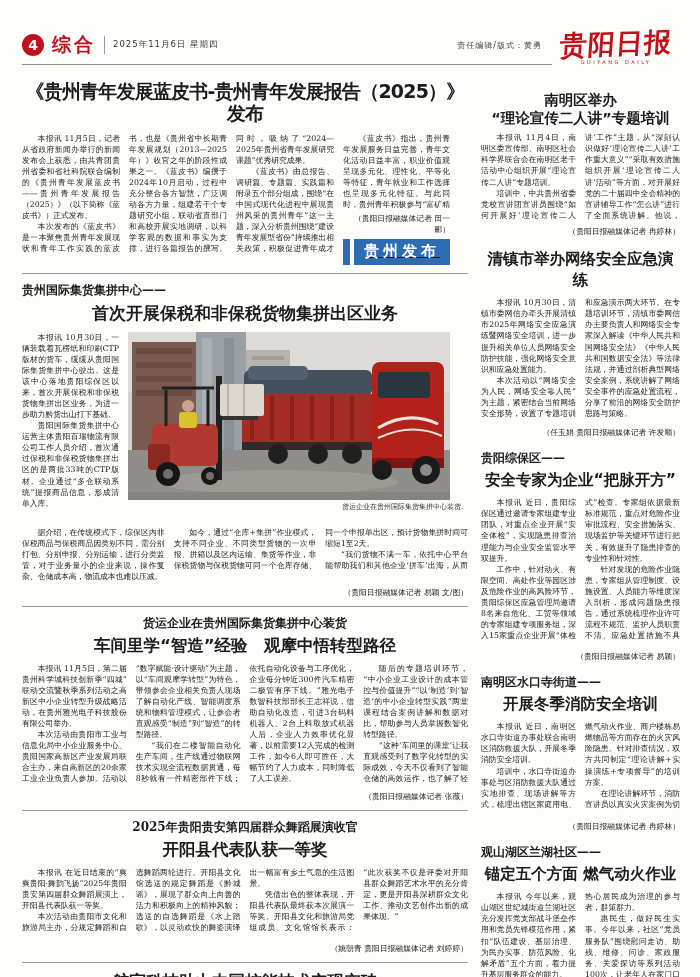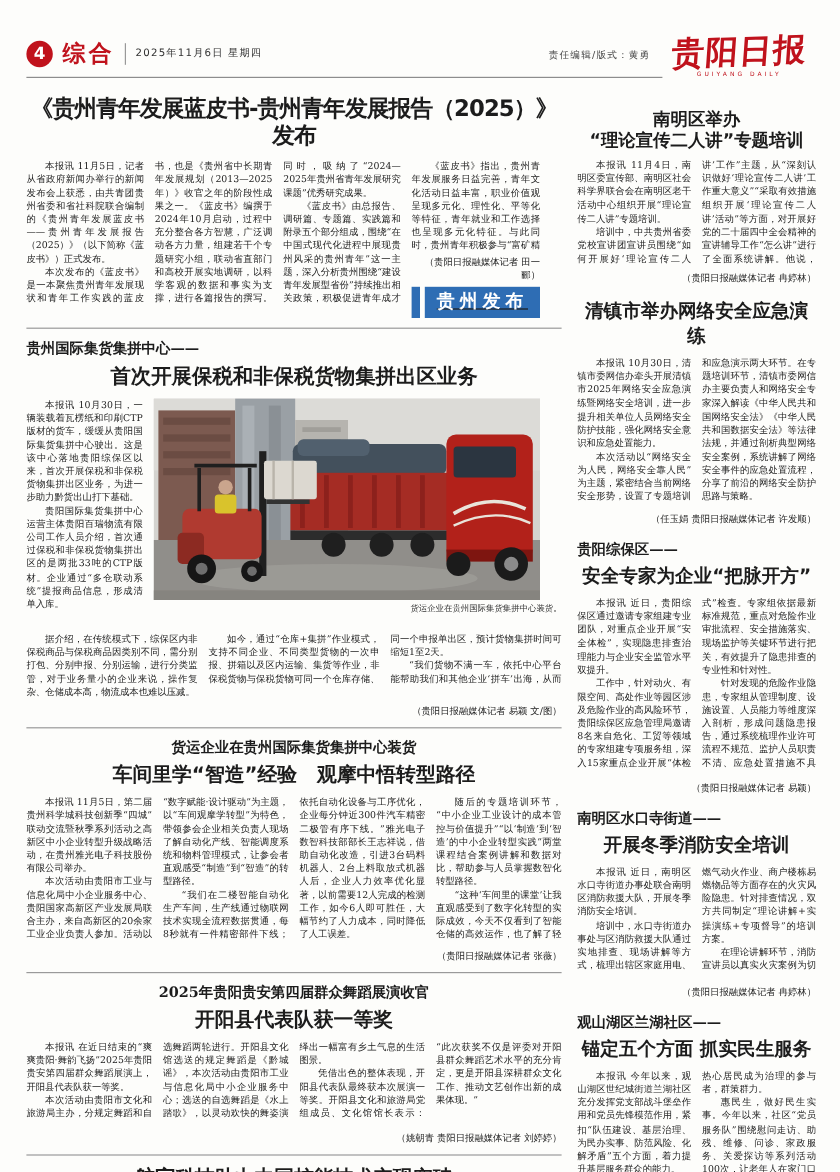--- a/index.html
+++ b/index.html
@@ -200,21 +200,21 @@
         <div class="byline">（贵阳日报融媒体记者 张薇）</div>
       </div>
 
       <hr class="sep">
 
       <div>
         <div class="kicker center">2025年贵阳贵安第四届群众舞蹈展演收官</div>
         <div class="h-sub">开阳县代表队获一等奖</div>
         <div class="cols4 a4-cols">
             <p>本报讯 在近日结束的“爽爽贵阳·舞韵飞扬”2025年贵阳贵安第四届群众舞蹈展演上，开阳县代表队获一等奖。</p>
-            <p>本次活动由贵阳市文化和旅游局主办，分规定舞蹈和自选舞蹈两轮进行。开阳县文化馆选送的规定舞蹈是《黔城谣》，本次活动由贵阳市工业与信息化局中小企业服务中心；选送的自选舞蹈是《水上踏歌》，以灵动欢快的舞姿演绎出一幅富有乡土气息的生活图景。</p>
+            <p>本次活动由贵阳市文化和旅游局主办，分规定舞蹈和自选舞蹈两轮进行。开阳县文化馆选送的规定舞蹈是《黔城谣》，展现了群众向上向善的活力和积极向上的精神风貌；选送的自选舞蹈是《水上踏歌》，以灵动欢快的舞姿演绎出一幅富有乡土气息的生活图景。</p>
             <p>凭借出色的整体表现，开阳县代表队最终获本次展演一等奖。开阳县文化和旅游局党组成员、文化馆馆长表示：“此次获奖不仅是评委对开阳县群众舞蹈艺术水平的充分肯定，更是开阳县深耕群众文化工作、推动文艺创作出新的成果体现。”</p>
           </div>
         <div class="byline">（姚朝青 贵阳日报融媒体记者 刘婷婷）</div>
       </div>
 
       <hr class="sep">
 
       <div>
         <div class="h-sub">航宇科技助力中国核能技术实现突破</div>
 
@@ -262,21 +262,21 @@
         <div class="rcols b4-cols">
             <p>本报讯 近日，南明区水口寺街道办事处联合南明区消防救援大队，开展冬季消防安全培训。</p>
             <p>培训中，水口寺街道办事处与区消防救援大队通过实地排查、现场讲解等方式，梳理出辖区家庭用电、燃气动火作业、商户楼栋易燃物品等方面存在的火灾风险隐患。针对排查情况，双方共同制定“理论讲解+实操演练+专项督导”的培训方案。</p>
             <p>在理论讲解环节，消防宣讲员以真实火灾案例为切入点，重点讲解动火作业不规范引发的火灾事故案例，直观展示火灾危害，并详细讲解燃气动火的安全规范作业要求。针对不同居民群体，消防宣传员开展分类服务，向商户、居民重点讲解“三清三关”（清走道、清阳台、清火源，关火源、关电源、关气源）防火常识，以及灭火器的使用方法、初期火灾扑救的“提、拔、握、压”操作方法，确保全体参训人员掌握基本防灭火技能。</p>
           </div>
         <div class="byline">（贵阳日报融媒体记者 冉婷林）</div>
       </div>
 
       <div class="r-art">
         <div class="kicker">观山湖区兰湖社区——</div>
-        <div class="rh2">锚定五个方面 抓实民生服务</div>
+        <div class="rh2">锚定五个方面 燃气动火作业</div>
         <div class="rcols b5-cols">
             <p>本报讯 今年以来，观山湖区世纪城街道兰湖社区充分发挥党支部战斗堡垒作用和党员先锋模范作用，紧扣“队伍建设、基层治理、为民办实事、防范风险、化解矛盾”五个方面，着力提升基层服务群众的能力。</p>
             <p>建队伍，夯实基层治理“先锋队”。社区定期组织党员、社区工作人员学习政策和业务知识，提升社区工作者的能力，定期组织召开“安心会”，让党员、楼长、热心居民成为治理的参与者，群策群力。</p>
             <p>惠民生，做好民生实事。今年以来，社区“党员服务队”围绕慰问走访、助残、维修、问诊、家政服务、关爱探访等系列活动100次，让老年人在家门口享受贴心便民、利民、惠民的民生服务。同时，对辖区“一老一小”“一残一困”开展慰问工作，建立台账，定期上门走访，帮助居民对接办事渠道，解决“上班族”办事难题。今年以来，共走访居民61户，代办服务34次。</p>
           </div>
 
       </div>
 
     </div>
   </div>

